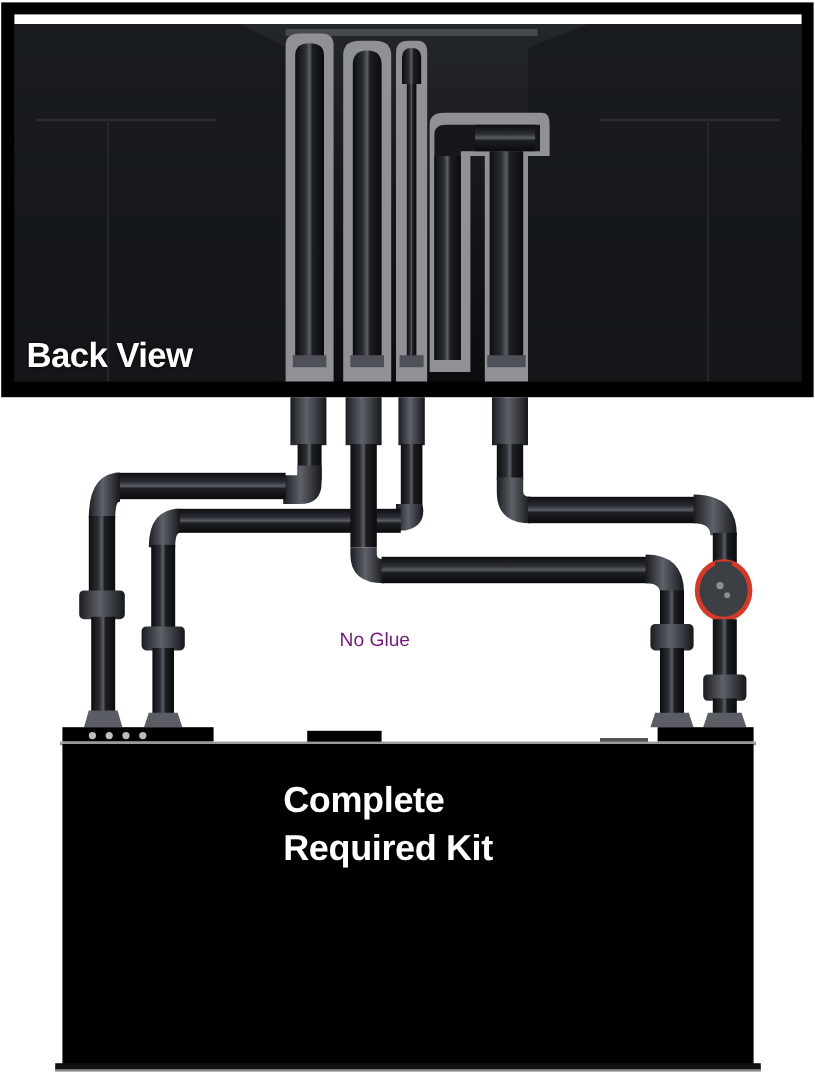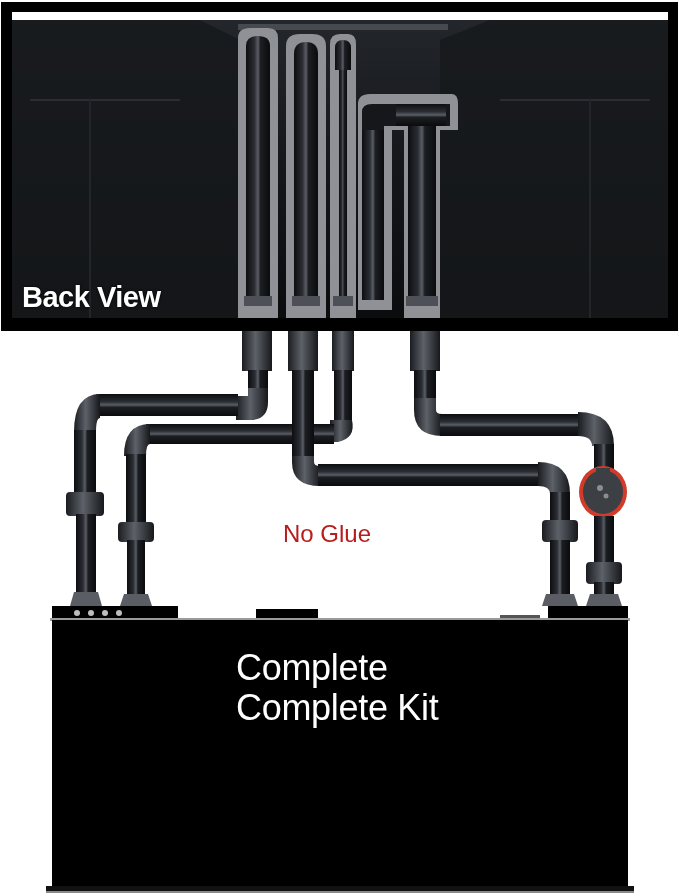--- a/index.html
+++ b/index.html
@@ -2,22 +2,22 @@
 <html><head>
 <meta charset="utf-8">
 <style>
   html, body { margin: 0; padding: 0; background: #ffffff; }
   body { width: 679px; height: 896px; position: relative; overflow: hidden;
          font-family: "Liberation Sans", "DejaVu Sans", sans-serif; }
   #stage { position: absolute; left: 0; top: 0; width: 664px; height: 896px; }
   .label { position: absolute; white-space: nowrap; line-height: 1; }
   .back-view { left: 22px; top: 283px; font-size: 29px; font-weight: bold; color: #ffffff;
                letter-spacing: -0.5px; text-shadow: 0 0 3px #000; }
-  .no-glue { left: 283px; top: 516px; font-size: 24px; color: #b91c1c; line-height: 36px; }
-  .sump-text { left: 236px; top: 648px; font-size: 36px; font-weight: normal; color: #ffffff; line-height: 40px; letter-spacing: -0.3px; }
+  .no-glue { left: 283px; top: 516px; font-size: 16px; color: #701a75; line-height: 36px; }
+  .sump-text { left: 236px; top: 648px; font-size: 30px; font-weight: bold; color: #ffffff; line-height: 40px; letter-spacing: -0.3px; }
 </style>
 </head>
 <body>
 
 <div id="stage">
   <svg width="679" height="896" viewBox="0 0 679 896" xmlns="http://www.w3.org/2000/svg">
     <defs>
       <linearGradient id="pipeV" x1="0" x2="1" y1="0" y2="0">
         <stop offset="0" stop-color="#0c0d10"></stop>
         <stop offset="0.35" stop-color="#2a2d33"></stop>
@@ -161,15 +161,15 @@
 
   
   <div class="label back-view">Back View</div>
 
   <div class="label no-glue">
     <div>No Glue</div>
   </div>
 
   <div class="label sump-text">
     <div>Complete</div>
-    <div>Complete Kit</div>
+    <div>Required Kit</div>
   </div>
 </div>
 
 </body></html>

